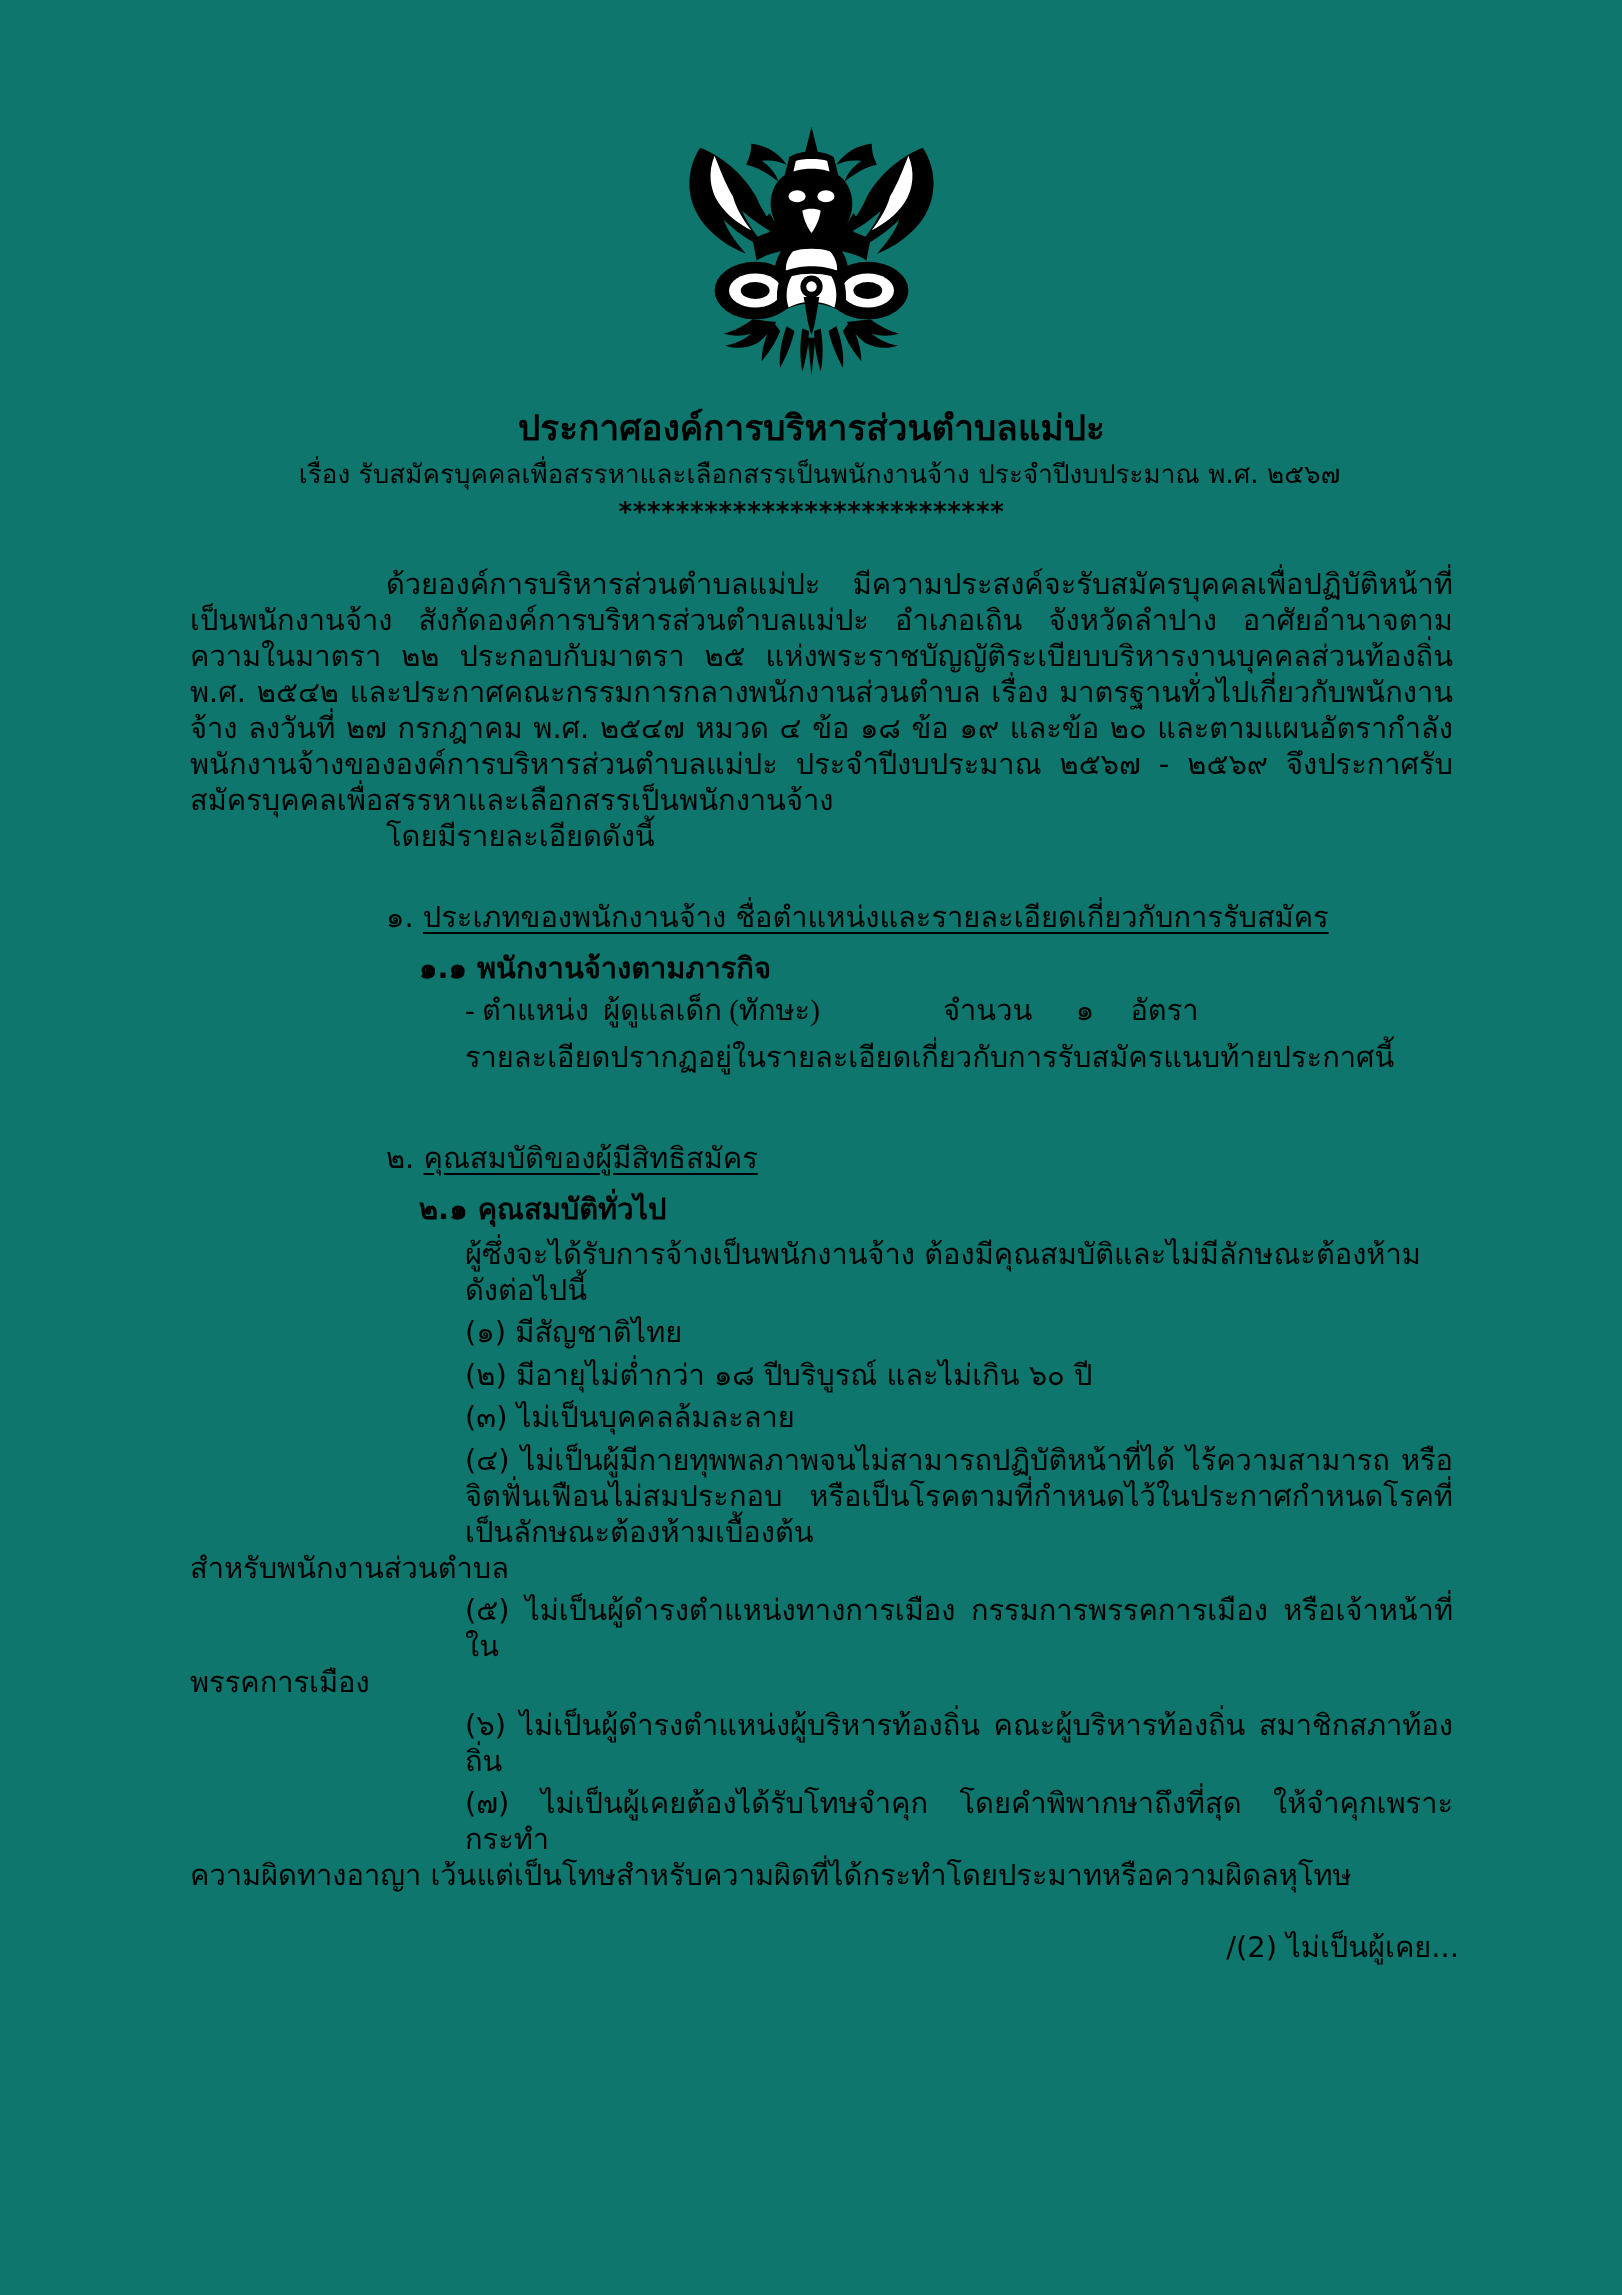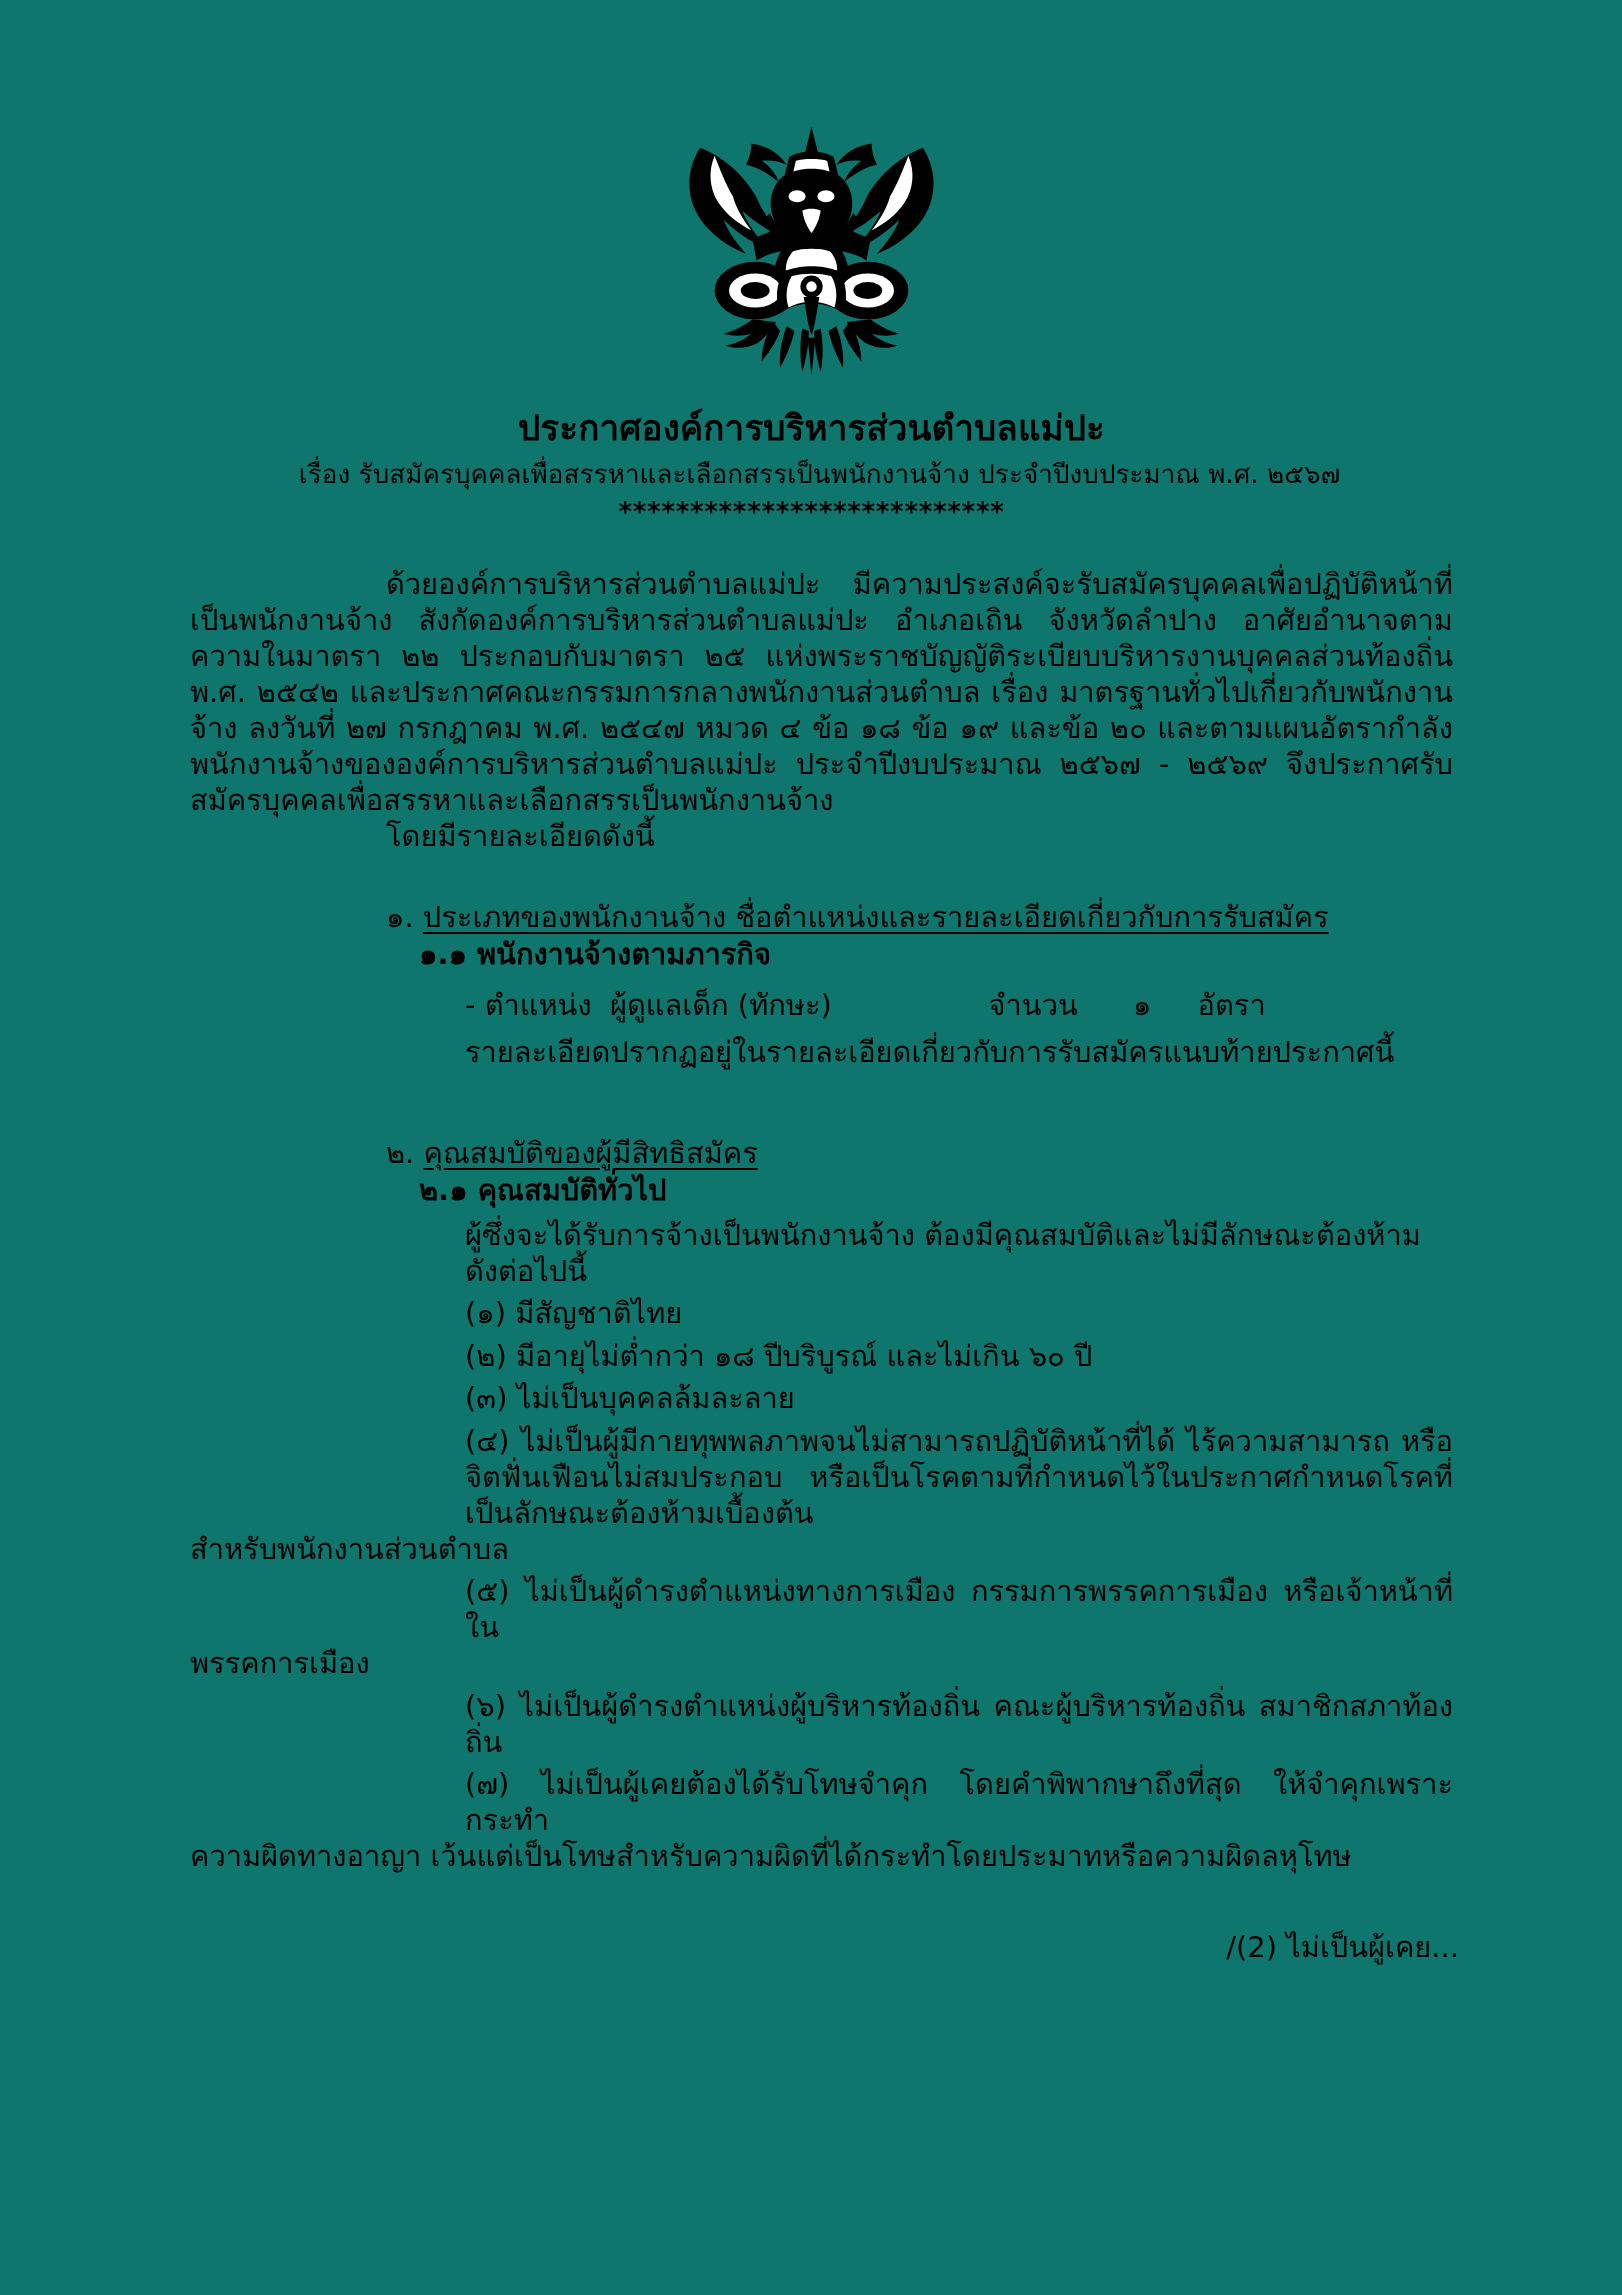--- a/index.html
+++ b/index.html
@@ -88,26 +88,27 @@
   .sec-head .ul {
     text-decoration: underline;
     text-underline-offset: 5.2px;
   }
   .sec-head .num { text-decoration: none; }
 
   .sub-head {
     padding-left: 229px;
     font-weight: 700;
     font-size: 29px;
-    margin-top: 1px;
+    margin-top: 15px;
   }
   .pos-line {
     padding-left: 275px;
-    margin-top: 15px;
+    margin-top: 6px;
     white-space: pre;
+    font-family: Liberation Serif, serif;
   }
   .detail-line {
     padding-left: 275px;
     margin-top: 11.8px;
   }
   .plain-indent {
     padding-left: 275px;
     margin-top: 9.2px;
   }
   .list-item {

